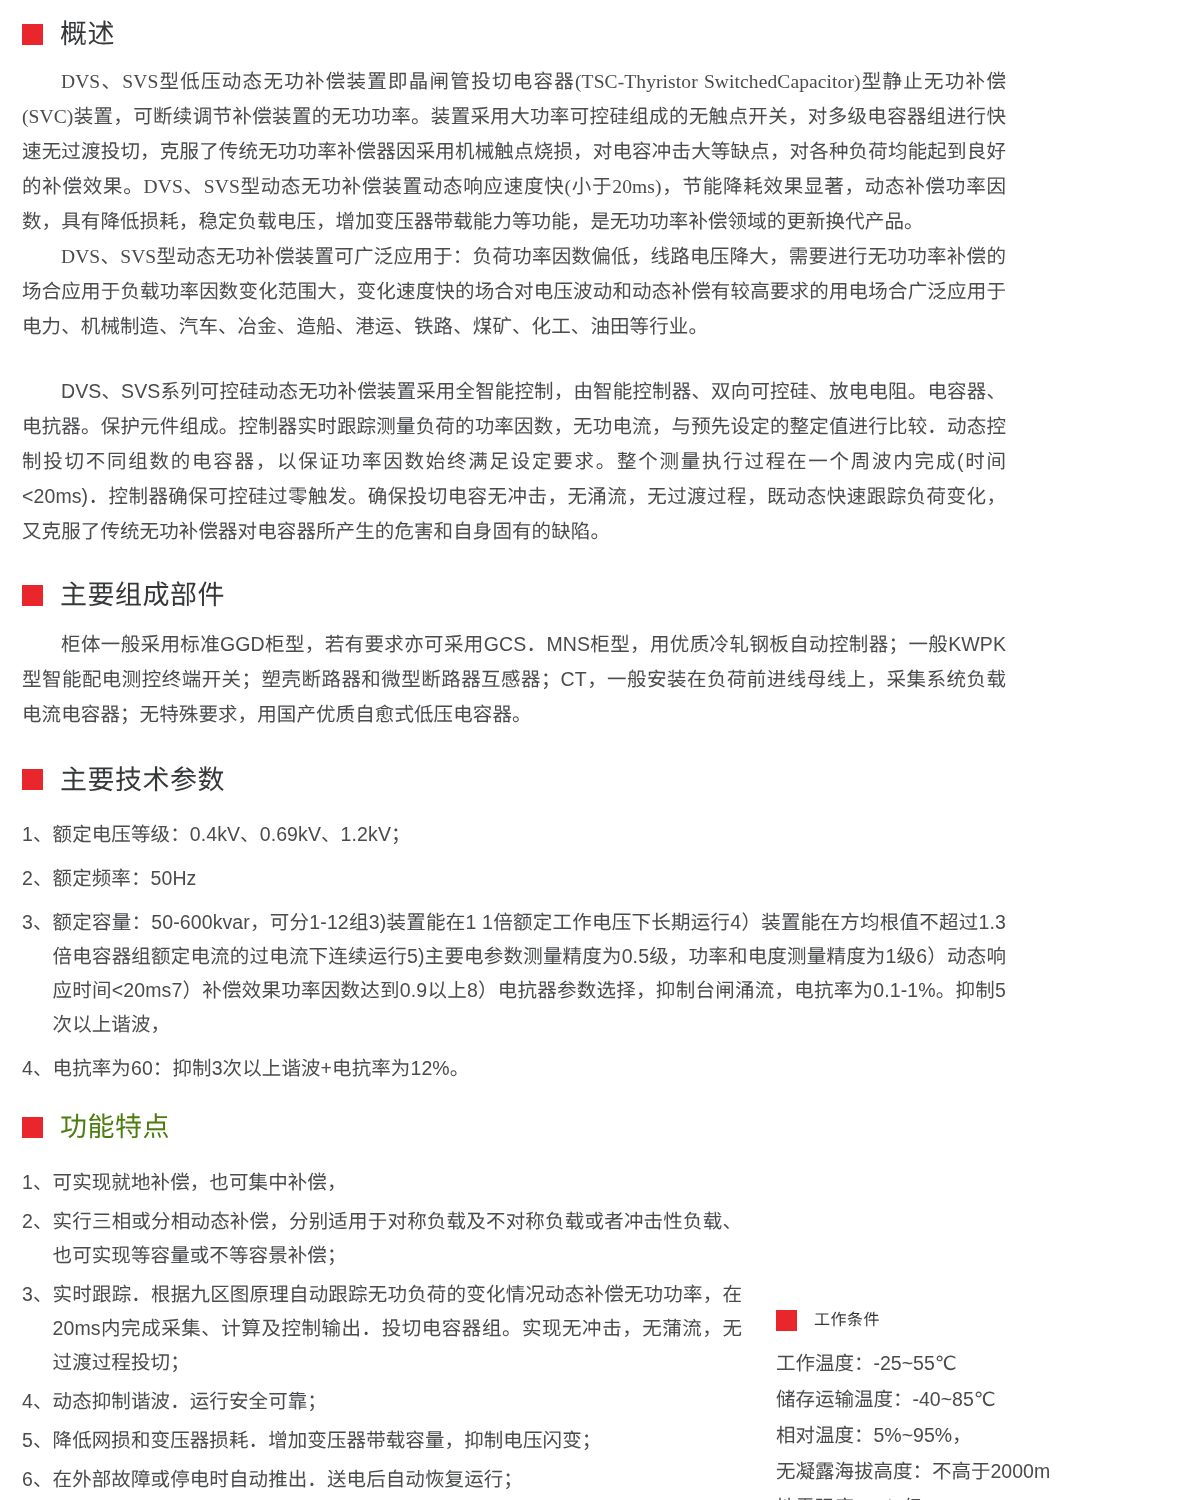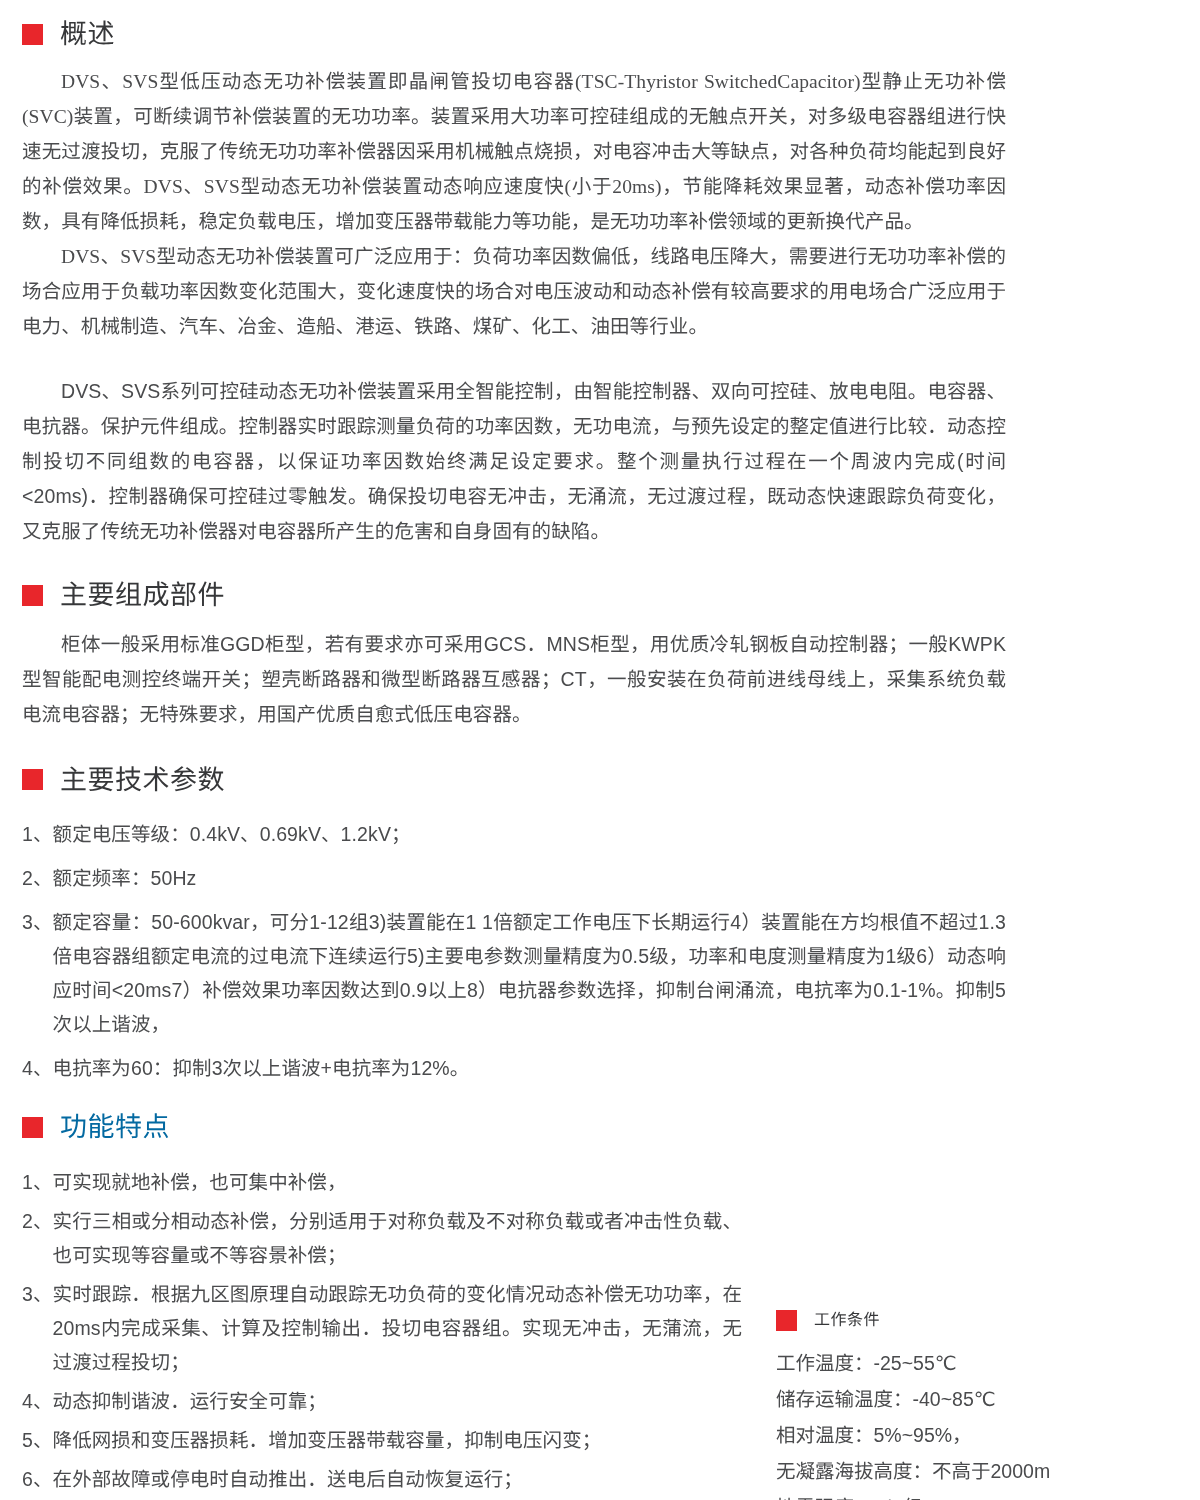--- a/index.html
+++ b/index.html
@@ -171,21 +171,21 @@
       <li>
         <span class="idx">4、</span>
         <span class="txt">电抗率为60：抑制3次以上谐波+电抗率为12%。</span>
       </li>
     </ul>
   </section>
 
   <section style="margin-top:26px">
     <h2 class="section-heading">
       <span class="marker" style="background: rgb(232, 38, 43);"></span>
-      <span class="htext" style="color: #0369a1;">功能特点</span>
+      <span class="htext" style="color: #4d7c0f;">功能特点</span>
     </h2>
 
     <div class="bottom-wrap">
 
       <div class="bottom-left">
         <ul class="numlist" style="margin-top:21px">
           <li>
             <span class="idx">1、</span>
             <span class="txt">可实现就地补偿，也可集中补偿，</span>
           </li>

